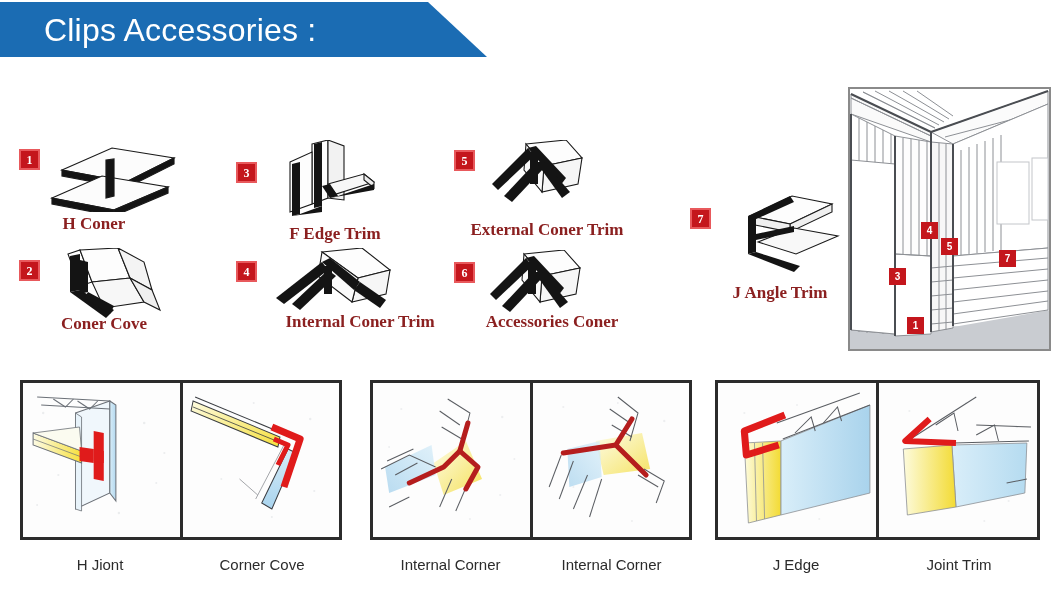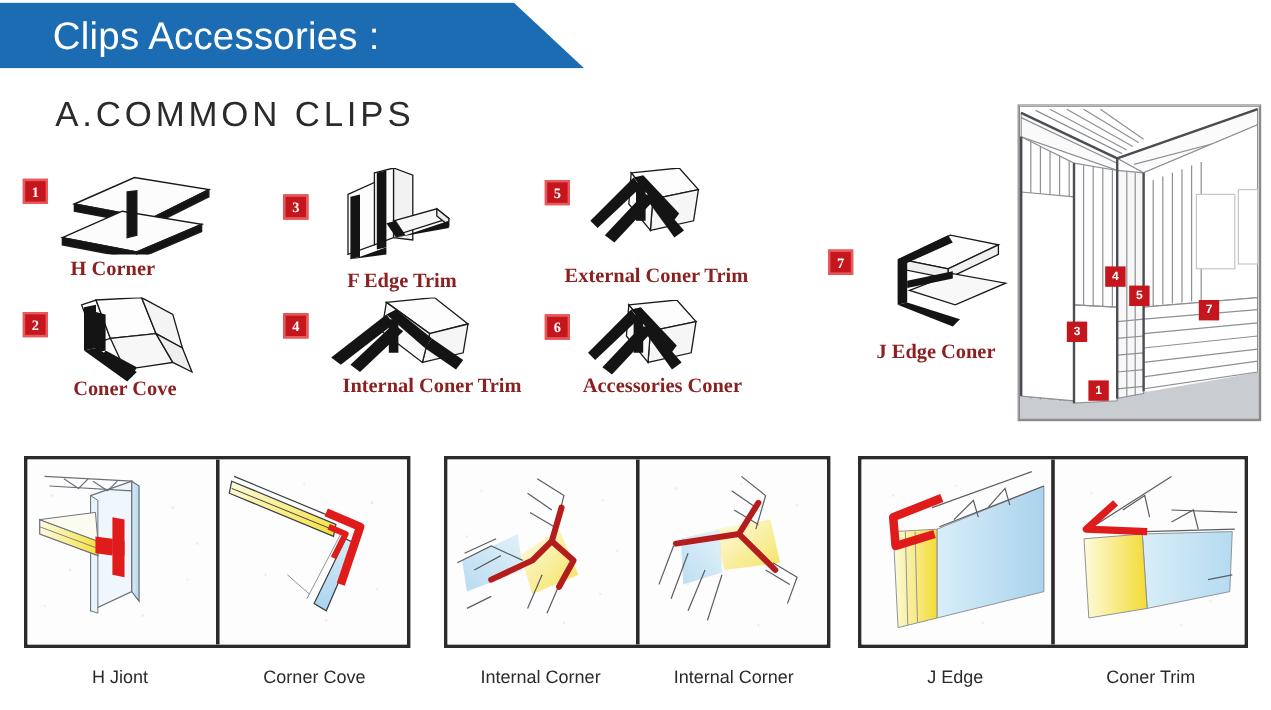--- a/index.html
+++ b/index.html
@@ -113,38 +113,37 @@
 </head>
 <body>
 
 <div id="page">
 
   <div class="banner">
     <div class="banner-shape"></div>
     <div class="banner-title">Clips Accessories :</div>
   </div>
 
-  <div class="section-title">A.COMMON CLIPS</div>
 
   <div class="clip-item" style="left:0px;top:0px;">
     <div class="badge" style="left:19px;top:149px;">1</div>
     <div class="clip-art" style="left:44px;top:142px;">
       <svg width="135" height="70" viewBox="0 0 135 70">
         <g fill="#ffffff" stroke="#1a1a1a" stroke-width="1.2">
           <polygon points="18,28 68,6 130,16 82,40" fill="#fcfcfc"></polygon>
           <polygon points="18,28 82,40 82,46 18,34" fill="#141414"></polygon>
           <polygon points="130,16 130,22 82,46 82,40" fill="#141414"></polygon>
           <polygon points="8,56 58,34 124,45 70,68" fill="#fcfcfc"></polygon>
           <polygon points="8,56 70,68 70,74 8,62" fill="#141414"></polygon>
           <polygon points="124,45 124,51 70,74 70,68" fill="#141414"></polygon>
           <polygon points="62,18 70,17 70,54 62,56" fill="#141414"></polygon>
         </g>
       </svg>
     </div>
-    <div class="clip-label" style="left:14px;top:214px;width:160px;">H Corner</div>
+    <div class="clip-label" style="left:14px;top:214px;width:160px;">H Coner</div>
   </div>
 
   <div class="clip-item">
     <div class="badge" style="left:19px;top:260px;">2</div>
     <div class="clip-art" style="left:48px;top:248px;">
       <svg width="120" height="78" viewBox="0 0 120 78">
         <g fill="#fdfdfd" stroke="#1a1a1a" stroke-width="1.1">
           <polygon points="20,6 32,2 44,34 32,38"></polygon>
           <polygon points="32,2 70,0 82,30 44,34"></polygon>
           <polygon points="70,0 96,14 104,42 82,30" fill="#f4f4f4"></polygon>
@@ -259,21 +258,21 @@
           <polygon points="28,52 64,38 108,46 66,64" fill="#f8f8f8"></polygon>
         </g>
         <g fill="#141414">
           <polygon points="18,26 26,28 26,62 18,64"></polygon>
           <polygon points="18,26 60,6 64,12 24,30"></polygon>
           <polygon points="18,64 26,62 70,76 64,82"></polygon>
           <polygon points="26,44 64,36 64,42 26,50"></polygon>
         </g>
       </svg>
     </div>
-    <div class="clip-label" style="left:690px;top:283px;width:180px;">J Edge Coner</div>
+    <div class="clip-label" style="left:690px;top:283px;width:180px;">J Angle Trim</div>
   </div>
 
   <div class="room-frame">
     <svg width="201" height="262" viewBox="0 0 201 262">
       <rect x="0" y="0" width="201" height="262" fill="#ffffff"></rect>
 
       <polygon points="0,236 50,242 110,238 201,222 201,262 0,262" fill="#c9ccd1" stroke="none"></polygon>
       <g stroke="#8d9095" stroke-width="1" fill="none">
 
         <polygon points="2,6 82,44 82,54 2,26" fill="#fafafa"></polygon>
@@ -612,15 +611,15 @@
         </g>
       </svg>
     </div>
   </div>
 
   <div class="photo-caption" style="left:20px;width:160px;">H Jiont</div>
   <div class="photo-caption" style="left:182px;width:160px;">Corner Cove</div>
   <div class="photo-caption" style="left:370px;width:161px;">Internal Corner</div>
   <div class="photo-caption" style="left:531px;width:161px;">Internal Corner</div>
   <div class="photo-caption" style="left:715px;width:162px;">J Edge</div>
-  <div class="photo-caption" style="left:878px;width:162px;">Coner Trim</div>
+  <div class="photo-caption" style="left:878px;width:162px;">Joint Trim</div>
 
 </div>
 
 </body></html>

